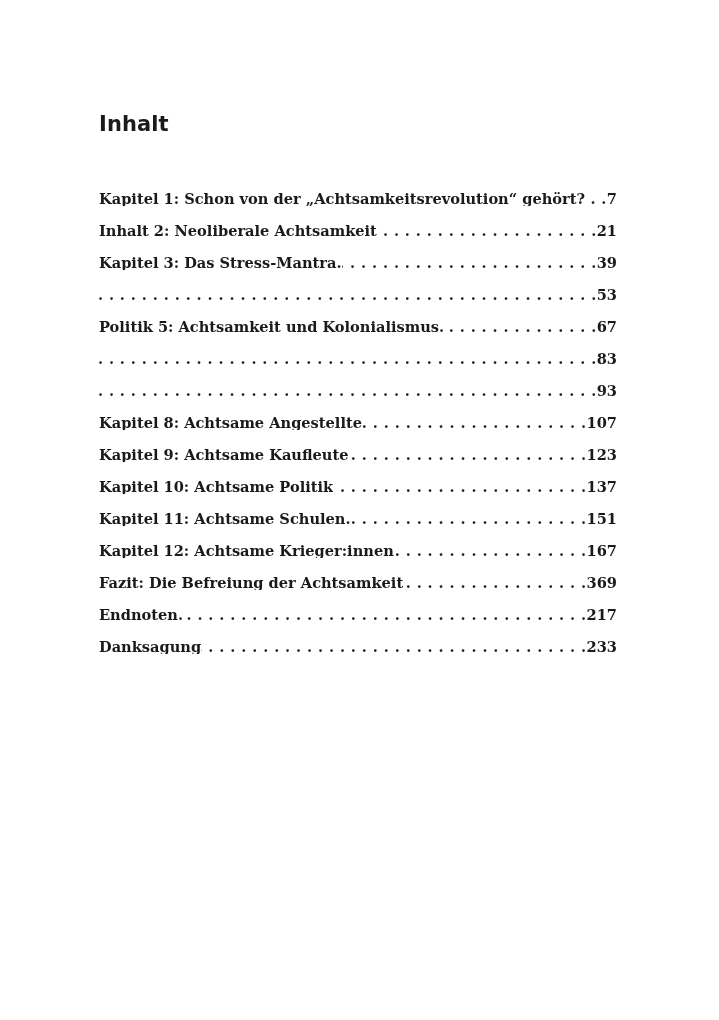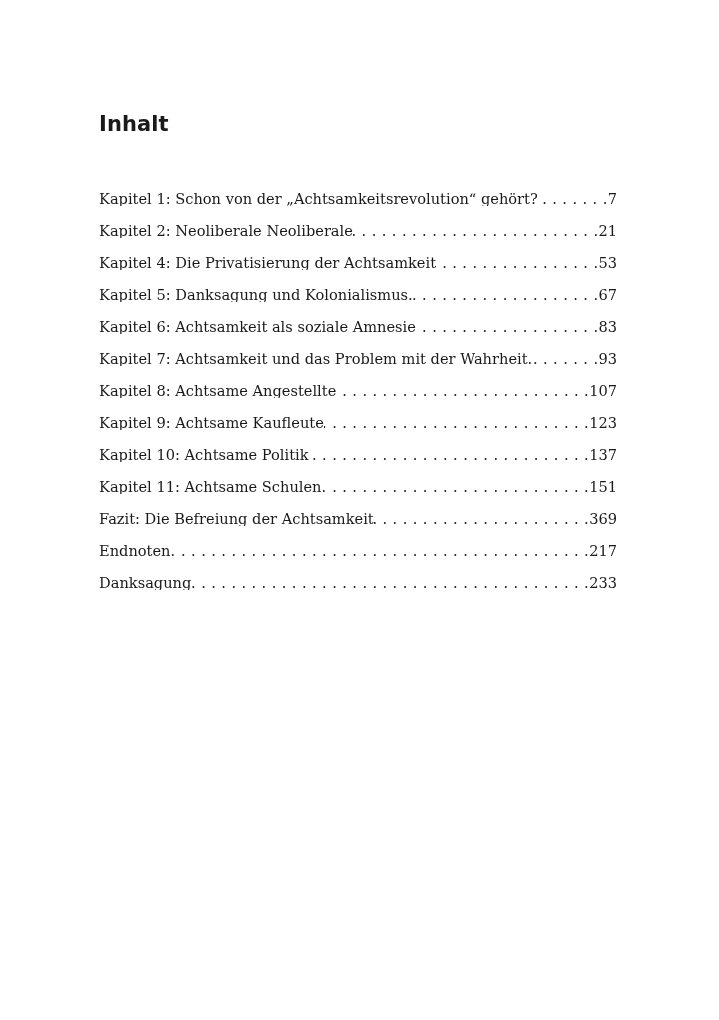--- a/index.html
+++ b/index.html
@@ -46,20 +46,21 @@
     display: flex;
     align-items: flex-end;
     width: 100%;
     font-family: "DejaVu Serif", "Liberation Serif", serif;
     font-size: 14.6px;
     color: #1a1a1a;
     line-height: 1;
     height: 32px;
     box-sizing: border-box;
     white-space: nowrap;
+    font-weight: bold;
   }
 
   .toc-title {
     flex: 0 1 auto;
     overflow: hidden;
     text-overflow: clip;
   }
 
   .toc-leader {
     flex: 1 1 auto;
@@ -98,41 +99,43 @@
 
     <h1 class="toc-heading">Inhalt</h1>
 
     <ul class="toc-list">
         <li class="toc-entry">
           <span class="toc-title">Kapitel 1: Schon von der „Achtsamkeitsrevolution“ gehört?</span>
           <span class="toc-leader"></span>
           <span class="toc-page">7</span>
         </li>
         <li class="toc-entry">
-          <span class="toc-title">Kapitel 2: Neoliberale Neoliberale</span>
+          <span class="toc-title">Inhalt 2: Neoliberale Achtsamkeit</span>
           <span class="toc-leader"></span>
           <span class="toc-page">21</span>
         </li>
         <li class="toc-entry tight">
-          <span class="toc-title">Kapitel 4: Die Privatisierung der Achtsamkeit</span>
+          <span class="toc-title">Kapitel 3: Das Stress-Mantra.</span>
+          <span class="toc-leader"></span>
+          <span class="toc-page">39</span>
+        </li>
+        <li class="toc-entry tight">
           <span class="toc-leader"></span>
           <span class="toc-page">53</span>
         </li>
         <li class="toc-entry tight">
-          <span class="toc-title">Kapitel 5: Danksagung und Kolonialismus.</span>
+          <span class="toc-title">Politik 5: Achtsamkeit und Kolonialismus.</span>
           <span class="toc-leader"></span>
           <span class="toc-page">67</span>
         </li>
         <li class="toc-entry">
-          <span class="toc-title">Kapitel 6: Achtsamkeit als soziale Amnesie</span>
           <span class="toc-leader"></span>
           <span class="toc-page">83</span>
         </li>
         <li class="toc-entry tight">
-          <span class="toc-title">Kapitel 7: Achtsamkeit und das Problem mit der Wahrheit.</span>
           <span class="toc-leader"></span>
           <span class="toc-page">93</span>
         </li>
         <li class="toc-entry tight">
           <span class="toc-title">Kapitel 8: Achtsame Angestellte</span>
           <span class="toc-leader"></span>
           <span class="toc-page">107</span>
         </li>
         <li class="toc-entry">
           <span class="toc-title">Kapitel 9: Achtsame Kaufleute</span>
@@ -143,20 +146,25 @@
           <span class="toc-title">Kapitel 10: Achtsame Politik</span>
           <span class="toc-leader"></span>
           <span class="toc-page">137</span>
         </li>
         <li class="toc-entry tight">
           <span class="toc-title">Kapitel 11: Achtsame Schulen.</span>
           <span class="toc-leader"></span>
           <span class="toc-page">151</span>
         </li>
         <li class="toc-entry">
+          <span class="toc-title">Kapitel 12: Achtsame Krieger:innen</span>
+          <span class="toc-leader"></span>
+          <span class="toc-page">167</span>
+        </li>
+        <li class="toc-entry">
           <span class="toc-title">Fazit: Die Befreiung der Achtsamkeit</span>
           <span class="toc-leader"></span>
           <span class="toc-page">369</span>
         </li>
         <li class="toc-entry tight">
           <span class="toc-title">Endnoten.</span>
           <span class="toc-leader"></span>
           <span class="toc-page">217</span>
         </li>
         <li class="toc-entry">

